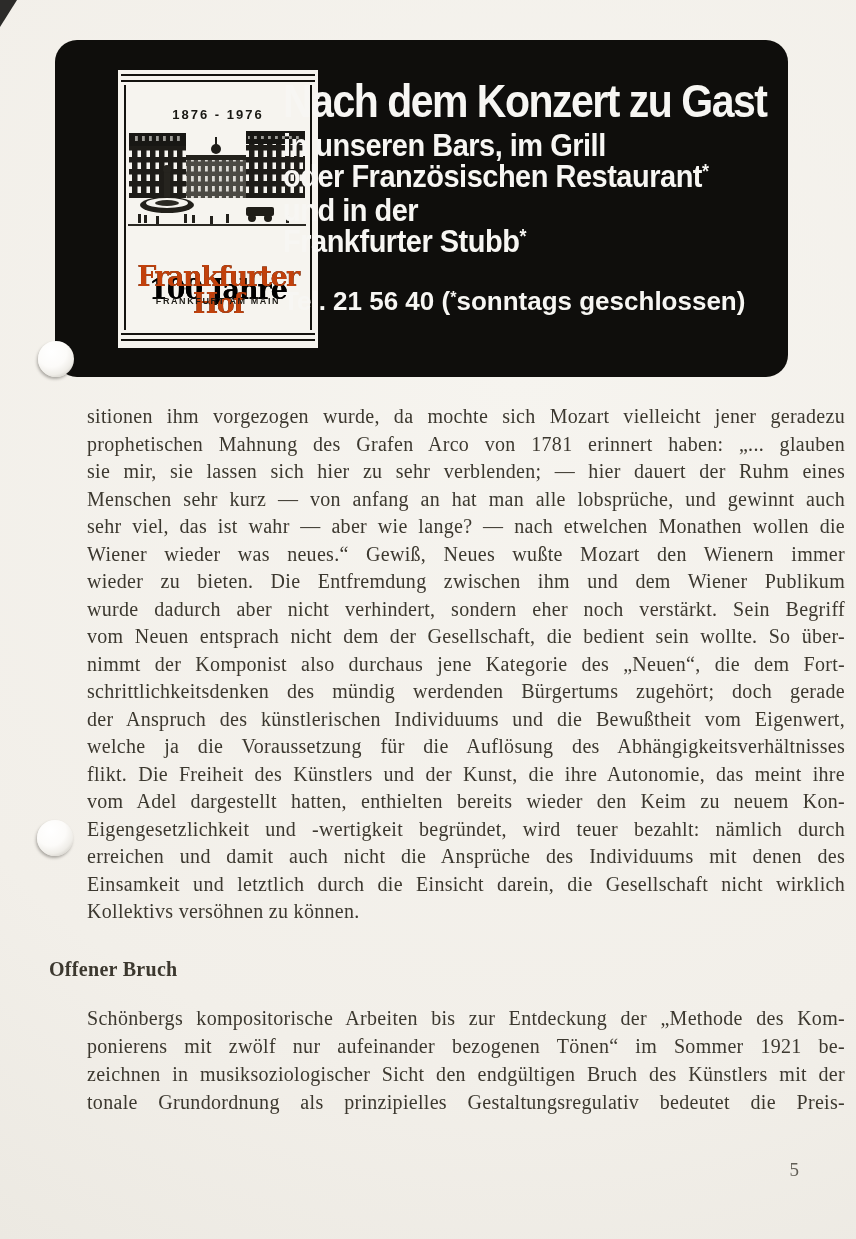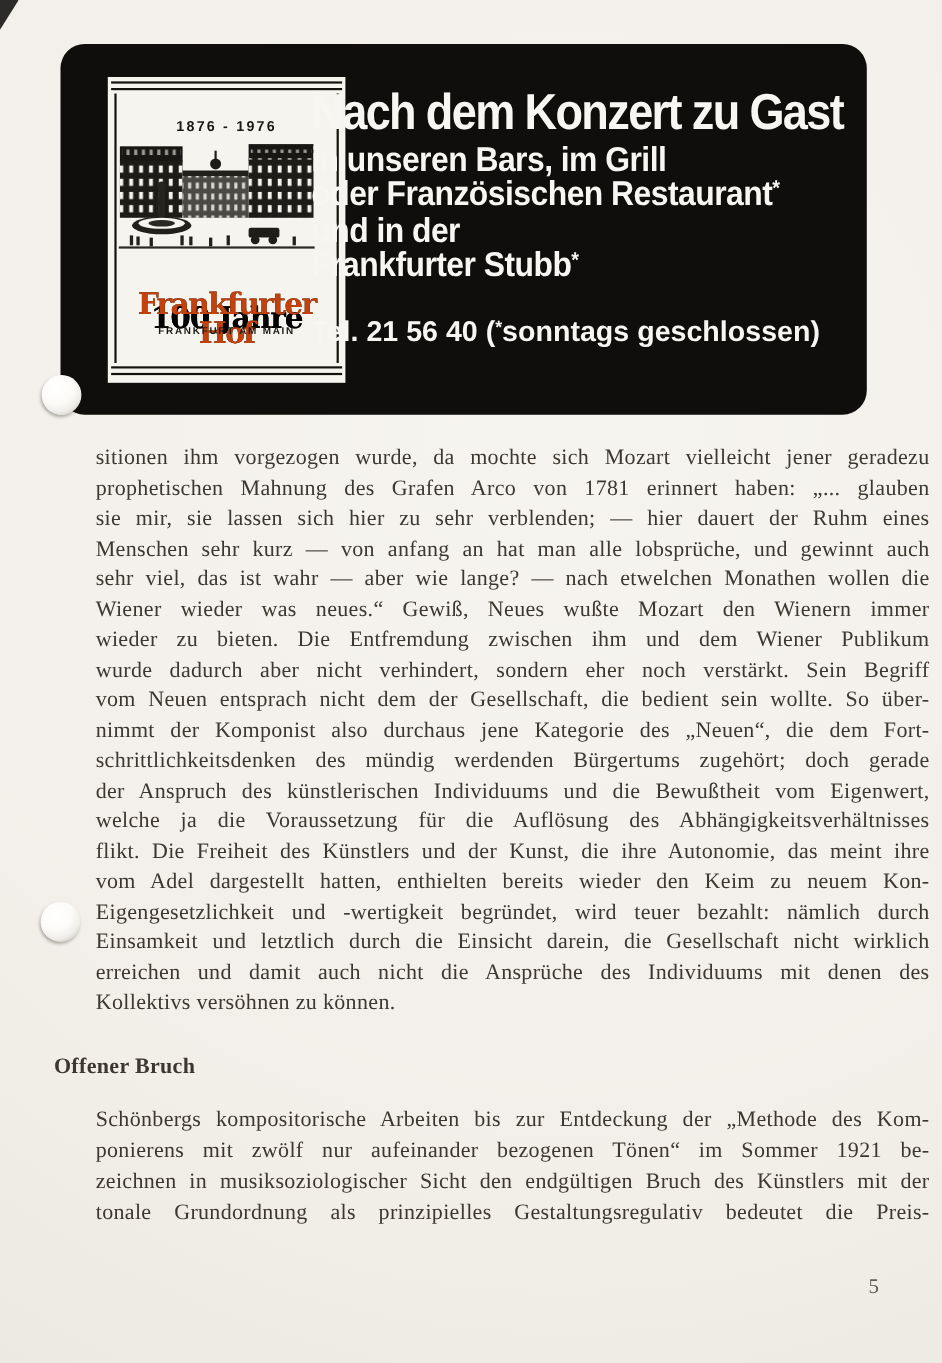--- a/index.html
+++ b/index.html
@@ -16,21 +16,21 @@
   .corner-mark{
     position:absolute;left:0;top:0;width:17px;height:27px;background:#2c2b29;
     clip-path:polygon(0 0,100% 0,0 100%);
   }
   
   .ad-box{
     position:absolute;left:55px;top:40px;width:733px;height:337px;
     background:var(--ad-bg);border-radius:22px;
   }
   .panel{
-    position:absolute;left:43px;top:30px;width:216px;height:278px;
+    position:absolute;left:63px;top:30px;width:200px;height:278px;
     background:var(--panel);
   }
   .rule{position:absolute;left:3px;right:3px;height:2px;background:#14130f;}
   .rule.t1{top:4px}.rule.t2{top:10px}
   .rule.b1{bottom:13px}.rule.b2{bottom:7px}
   .vrule{position:absolute;top:15px;bottom:18px;width:2px;background:#14130f;}
   .vrule.l{left:6px}.vrule.r{right:6px}
   .years{
     position:absolute;left:0;right:0;top:38px;text-align:center;
     font:700 13px/1 "Liberation Sans",sans-serif;letter-spacing:2px;color:#191813;
@@ -170,22 +170,22 @@
       <div class="tline">wieder zu bieten. Die Entfremdung zwischen ihm und dem Wiener Publikum</div>
       <div class="tline">wurde dadurch aber nicht verhindert, sondern eher noch verstärkt. Sein Begriff</div>
       <div class="tline">vom Neuen entsprach nicht dem der Gesellschaft, die bedient sein wollte. So über-</div>
       <div class="tline">nimmt der Komponist also durchaus jene Kategorie des „Neuen“, die dem Fort-</div>
       <div class="tline">schrittlichkeitsdenken des mündig werdenden Bürgertums zugehört; doch gerade</div>
       <div class="tline">der Anspruch des künstlerischen Individuums und die Bewußtheit vom Eigenwert,</div>
       <div class="tline">welche ja die Voraussetzung für die Auflösung des Abhängigkeitsverhältnisses</div>
       <div class="tline">flikt. Die Freiheit des Künstlers und der Kunst, die ihre Autonomie, das meint ihre</div>
       <div class="tline">vom Adel dargestellt hatten, enthielten bereits wieder den Keim zu neuem Kon-</div>
       <div class="tline">Eigengesetzlichkeit und -wertigkeit begründet, wird teuer bezahlt: nämlich durch</div>
+      <div class="tline">erreichen und damit auch nicht die Ansprüche des Individuums mit denen des</div>
       <div class="tline">Einsamkeit und letztlich durch die Einsicht darein, die Gesellschaft nicht wirklich</div>
-      <div class="tline">erreichen und damit auch nicht die Ansprüche des Individuums mit denen des</div>
       <div class="tline">Kollektivs versöhnen zu können.</div>
     </div>
 
   <div class="subhead">Offener Bruch</div>
 
   <div class="bodytext para2 para justify-last">
       <div class="tline">Schönbergs kompositorische Arbeiten bis zur Entdeckung der „Methode des Kom-</div>
       <div class="tline">ponierens mit zwölf nur aufeinander bezogenen Tönen“ im Sommer 1921 be-</div>
       <div class="tline">zeichnen in musiksoziologischer Sicht den endgültigen Bruch des Künstlers mit der</div>
       <div class="tline">tonale Grundordnung als prinzipielles Gestaltungsregulativ bedeutet die Preis-</div>

